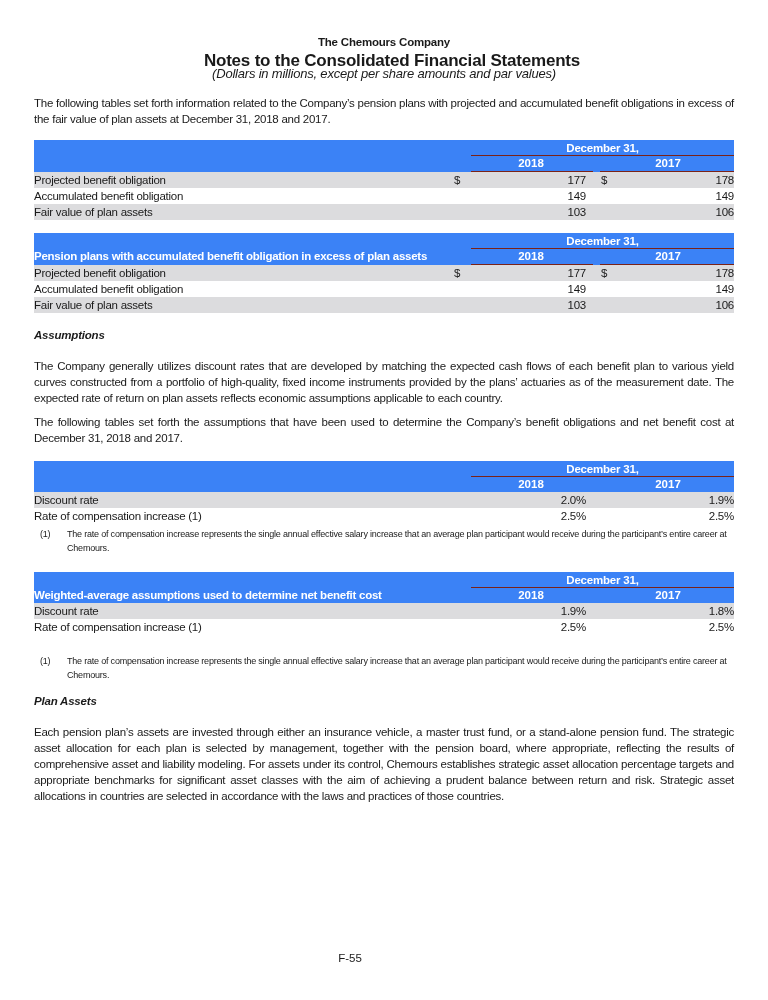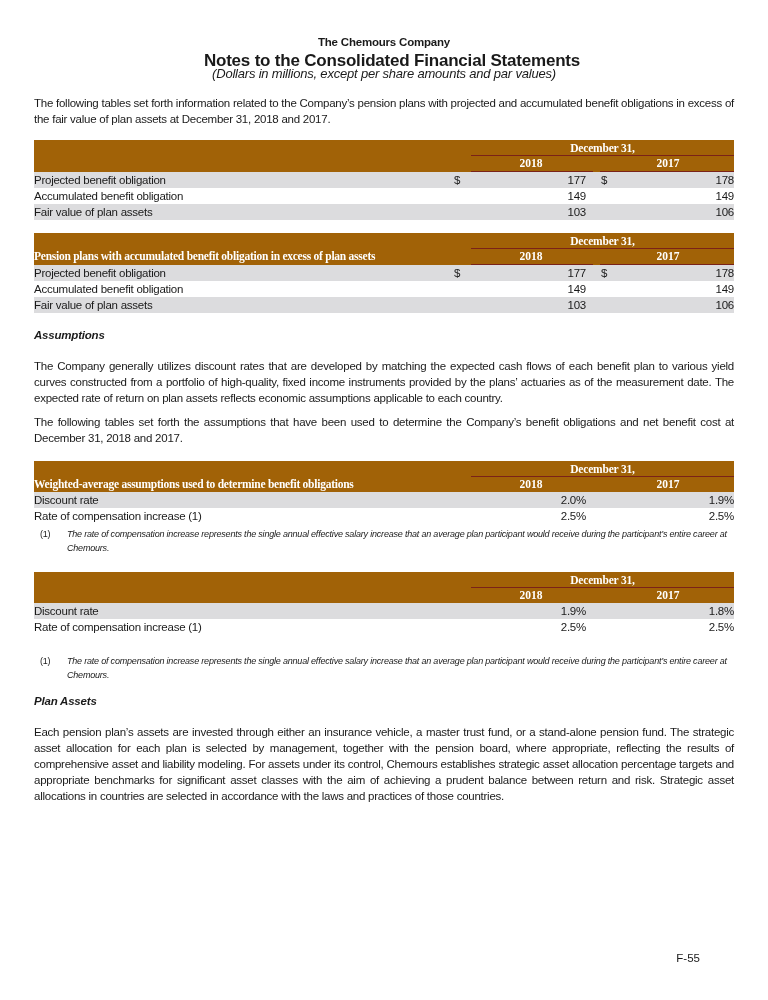--- a/index.html
+++ b/index.html
@@ -10,42 +10,42 @@
   }
   .page { position: absolute; left: 34px; top: 0; width: 700px; }
   .hdr { text-align: center; }
   .hdr .co { position: absolute; left: 0; width: 700px; top: 36px; font-weight: bold; font-size: 11.5px; letter-spacing: -0.2px; }
   .hdr .nt { position: absolute; left: 8px; width: 700px; top: 51px; font-weight: bold; font-size: 17px; letter-spacing: -0.2px; }
   .hdr .sub { position: absolute; left: 0; width: 700px; top: 66px; font-style: italic; font-size: 13px; letter-spacing: -0.2px; }
   .para { position: absolute; left: 0; width: 700px; text-align: justify; line-height: 16px; font-size: 11.5px; letter-spacing: -0.25px; }
   .heading-it { position: absolute; left: 0; font-weight: bold; font-style: italic; font-size: 11.5px; letter-spacing: -0.2px; }
 
   .tbl { position: absolute; left: 0; width: 700px; }
-  .th-band { background: #a16207; color: #fff; position: relative; font-family: Liberation Serif, serif; }
+  .th-band { background: #3b82f6; color: #fff; position: relative; }
   .th-band .dec { position: absolute; left: 437px; width: 263px; top: 2px; text-align: center; font-weight: bold; font-size: 11.5px; letter-spacing: -0.2px; }
   .th-band .rule { position: absolute; left: 437px; width: 263px; height: 1px; background: #7a2218; }
   .th-band .title { position: absolute; left: 0; font-weight: bold; font-size: 11.5px; letter-spacing: -0.25px; }
   .th-band .y1 { position: absolute; left: 437px; width: 120px; text-align: center; font-weight: bold; }
   .th-band .y2 { position: absolute; left: 568px; width: 132px; text-align: center; font-weight: bold; }
   .th-band .ul1 { position: absolute; left: 437px; width: 122px; height: 1px; background: #7a2218; }
   .th-band .ul2 { position: absolute; left: 566px; width: 134px; height: 1px; background: #7a2218; }
 
   .row { position: relative; height: 16px; line-height: 16px; font-size: 11.5px; letter-spacing: -0.25px; }
   .row.alt { background: #dcdcde; padding-left: 48px; }
   .row .lbl { position: absolute; left: 0; }
   .row .cur1 { position: absolute; left: 420px; }
   .row .v1 { position: absolute; right: 148px; text-align: right; }
   .row .cur2 { position: absolute; left: 567px; }
   .row .v2 { position: absolute; right: 0; text-align: right; }
 
   .fn { position: absolute; left: 0; width: 700px; font-size: 9px; line-height: 14px; letter-spacing: -0.2px; }
   .fn .num { position: absolute; left: 6px; }
-  .fn .txt { position: absolute; left: 33px; width: 667px; font-style: italic; }
+  .fn .txt { position: absolute; left: 33px; width: 667px; }
 
-  .pagenum { position: absolute; left: 0; width: 700px; top: 952px; text-align: right; font-size: 11.5px; }
+  .pagenum { position: absolute; left: 0; width: 700px; top: 952px; text-align: center; font-size: 11.5px; }
 </style>
 </head>
 <body>
 
 <div class="page">
 
   <div class="hdr">
     <div class="co">The Chemours Company</div>
     <div class="nt">Notes to the Consolidated Financial Statements</div>
     <div class="sub">(Dollars in millions, except per share amounts and par values)</div>
@@ -111,21 +111,20 @@
   </div>
 
   <div class="heading-it" style="top:329px;">Assumptions</div>
   <div class="para" style="top:358px;">The Company generally utilizes discount rates that are developed by matching the expected cash flows of each benefit plan to various yield curves constructed from a portfolio of high-quality, fixed income instruments provided by the plans’ actuaries as of the measurement date. The expected rate of return on plan assets reflects economic assumptions applicable to each country.</div>
   <div class="para" style="top:414px;">The following tables set forth the assumptions that have been used to determine the Company’s benefit obligations and net benefit cost at December 31, 2018 and 2017.</div>
 
   <div class="tbl" style="top:461px;">
     <div class="th-band" style="height:31px;">
       <div class="dec">December 31,</div>
       <div class="rule" style="top:15px;"></div>
-      <div class="title" style="top:17px;">Weighted-average assumptions used to determine benefit obligations</div>
       <div class="y1" style="top:17px;">2018</div>
       <div class="y2" style="top:17px;">2017</div>
     </div>
     <div class="row alt">
       <span class="lbl">Discount rate</span>
       <span class="v1">2.0%</span>
       <span class="v2">1.9%</span>
     </div>
     <div class="row">
       <span class="lbl">Rate of compensation increase (1)</span>
@@ -135,20 +134,21 @@
   </div>
   <div class="fn" style="top:527px;">
     <span class="num">(1)</span>
     <span class="txt">The rate of compensation increase represents the single annual effective salary increase that an average plan participant would receive during the participant’s entire career at Chemours.</span>
   </div>
 
   <div class="tbl" style="top:572px;">
     <div class="th-band" style="height:31px;">
       <div class="dec">December 31,</div>
       <div class="rule" style="top:15px;"></div>
+      <div class="title" style="top:17px;">Weighted-average assumptions used to determine net benefit cost</div>
       <div class="y1" style="top:17px;">2018</div>
       <div class="y2" style="top:17px;">2017</div>
     </div>
     <div class="row alt">
       <span class="lbl">Discount rate</span>
       <span class="v1">1.9%</span>
       <span class="v2">1.8%</span>
     </div>
     <div class="row">
       <span class="lbl">Rate of compensation increase (1)</span>

